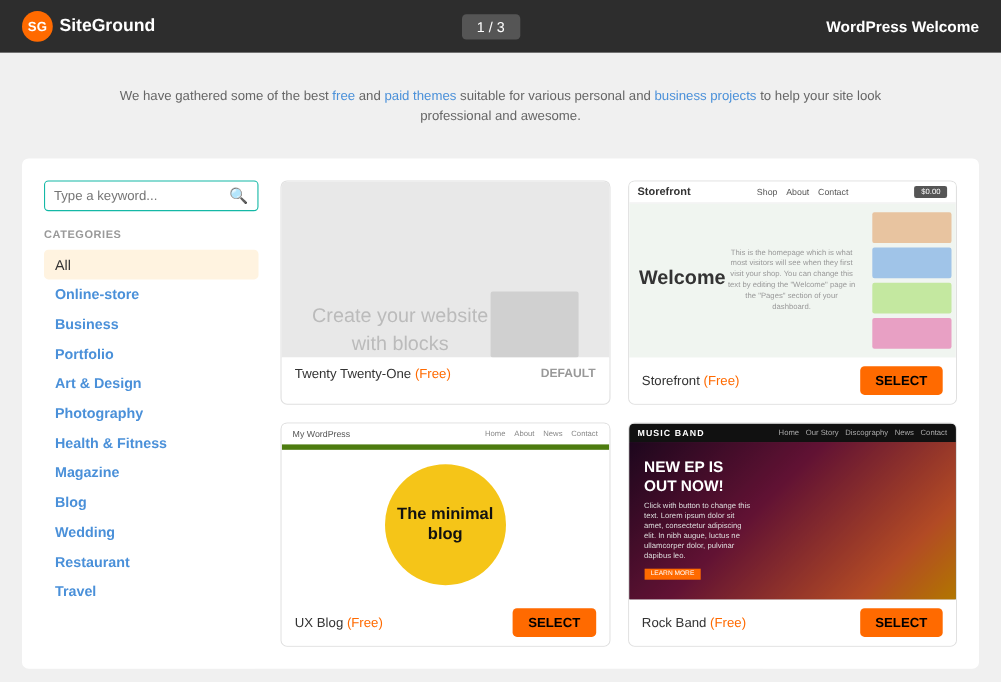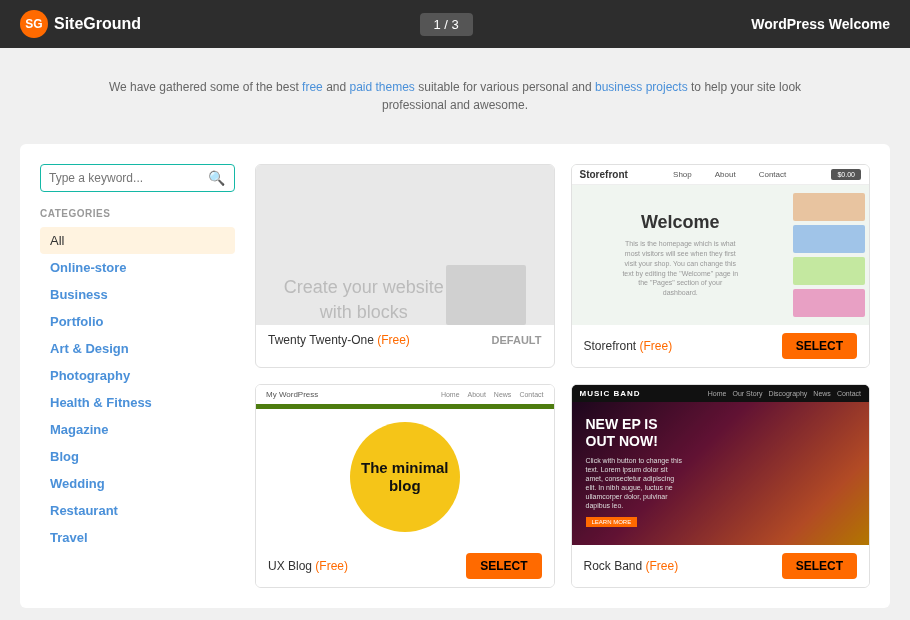--- a/index.html
+++ b/index.html
@@ -208,34 +208,34 @@
     }
     .sf-header {
       background: white;
       padding: 4px 8px;
       display: flex;
       justify-content: space-between;
       align-items: center;
       font-size: 8px;
       border-bottom: 1px solid #eee;
     }
-    .sf-nav { display: flex; gap: 23px; color: #555; justify-content: flex-end; }
+    .sf-nav { display: flex; gap: 8px; color: #555; justify-content: flex-end; }
     .sf-btn { background: #555; color: white; padding: 2px 6px; border-radius: 2px; font-size: 7px; }
     .sf-logo { font-weight: bold; font-size: 10px; color: #333; }
     .sf-body {
       display: flex;
       height: calc(100% - 20px);
     }
     .sf-main {
       flex: 1;
       display: flex;
-      flex-direction: column;
+      flex-direction: row;
       align-items: center;
       justify-content: center;
-      padding: 25px;
+      padding: 9px;
     }
     .sf-welcome { font-size: 18px; color: #333; font-weight: bold; margin-bottom: 6px; }
     .sf-desc { font-size: 7px; color: #999; text-align: center; line-height: 1.4; max-width: 120px; }
     .sf-products {
       width: 80px;
       display: flex;
       flex-direction: column;
       gap: 4px;
       padding: 8px 4px;
     }

